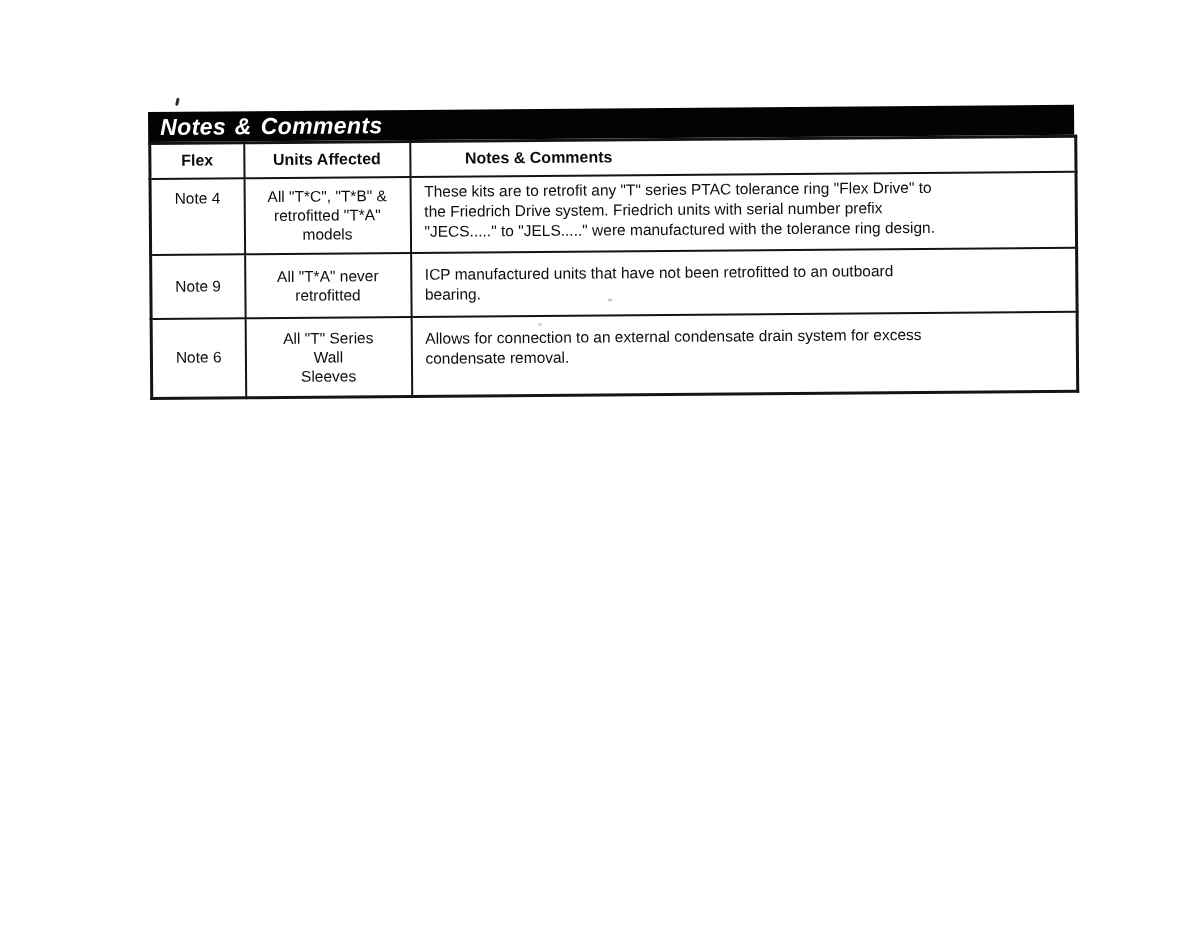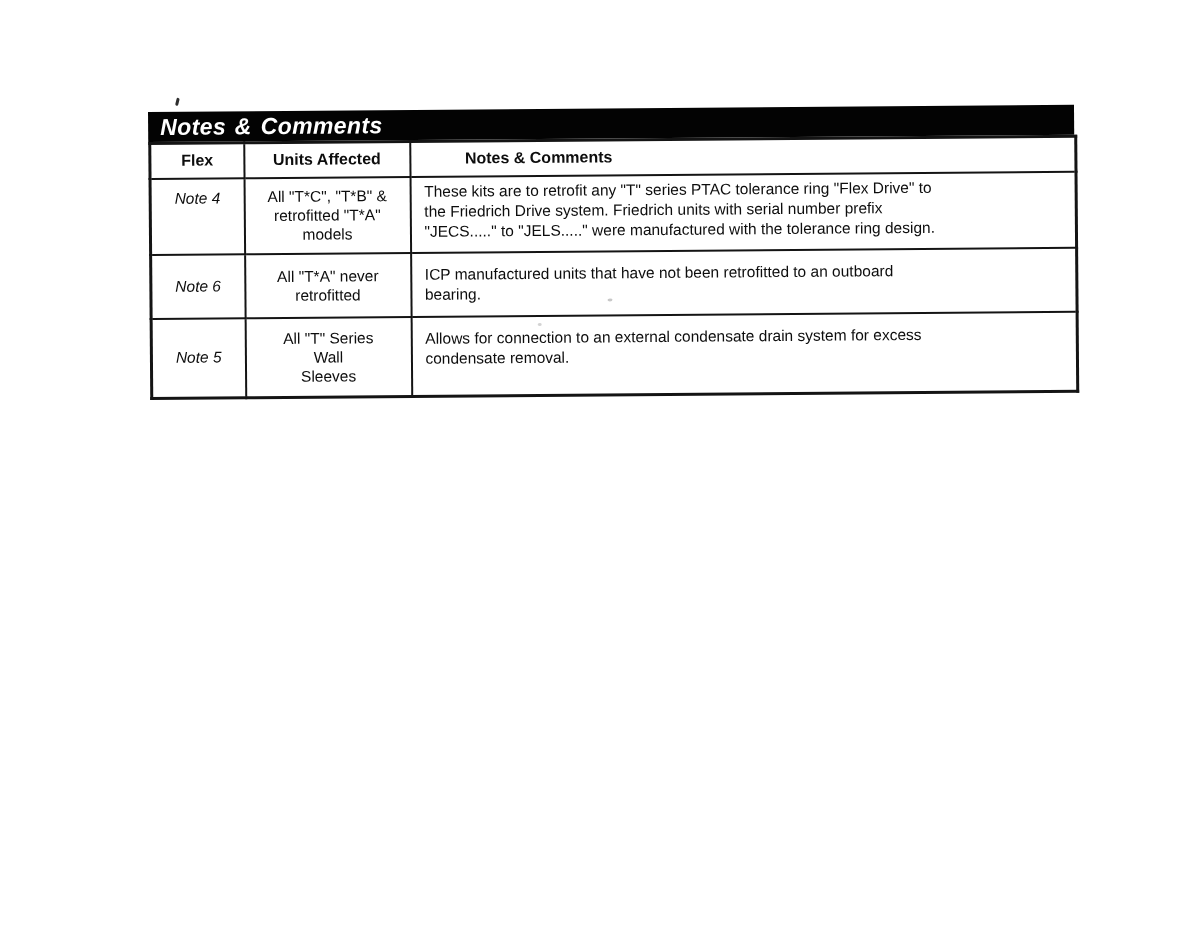--- a/index.html
+++ b/index.html
@@ -69,21 +69,20 @@
 
   tbody tr.r1 { height: 76px; }
   tbody tr.r2 { height: 64px; }
   tbody tr.r3 { height: 80px; }
 
   td { font-size: 15.5px; line-height: 20px; }
   td.note {
     text-align: center;
     vertical-align: middle;
     white-space: pre-line;
-    font-style: italic;
   }
   td.note.top { vertical-align: top; padding-top: 9px; }
   td.units {
     text-align: center;
     vertical-align: middle;
     white-space: pre-line;
     line-height: 19px;
   }
   td.comments {
     text-align: left;
@@ -146,28 +145,28 @@
         <tr class="r1">
           <td class="note top">Note 4</td>
           <td class="units">All "T*C", "T*B" &amp;
 retrofitted "T*A"
 models</td>
           <td class="comments">These kits are to retrofit any "T" series PTAC tolerance ring "Flex Drive" to
 the Friedrich Drive system. Friedrich units with serial number prefix
 "JECS....." to "JELS....." were manufactured with the tolerance ring design.</td>
         </tr>
         <tr class="r2">
-          <td class="note">Note 6</td>
+          <td class="note">Note 9</td>
           <td class="units">All "T*A" never
 retrofitted</td>
           <td class="comments pad-more">ICP manufactured units that have not been retrofitted to an outboard
 bearing.</td>
         </tr>
         <tr class="r3">
-          <td class="note">Note 5</td>
+          <td class="note">Note 6</td>
           <td class="units">All "T" Series
 Wall
 Sleeves</td>
           <td class="comments pad-more">Allows for connection to an external condensate drain system for excess
 condensate removal.</td>
         </tr>
       </tbody>
     </table>
   </div>
 </div>

